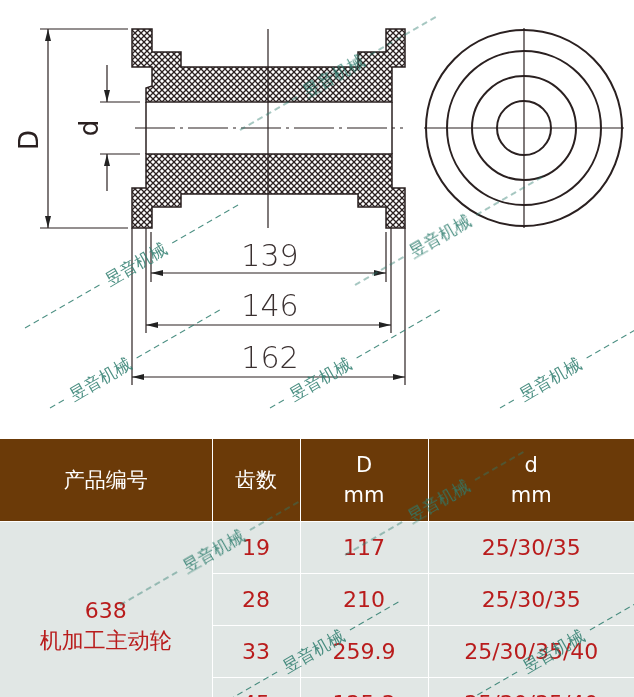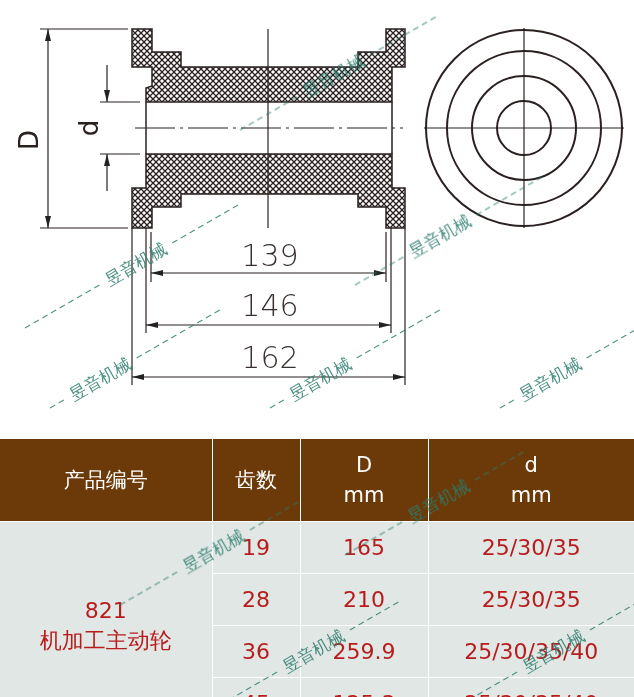--- a/index.html
+++ b/index.html
@@ -97,32 +97,32 @@
   <thead>
     <tr>
       <th><span>产品编号</span></th>
       <th><span>齿数</span></th>
       <th><span>D</span><br><span>mm</span></th>
       <th><span>d</span><br><span>mm</span></th>
     </tr>
   </thead>
   <tbody>
     <tr>
-      <td rowspan="4" class="prodcell"><span>821</span><br><span>机加工主动轮</span></td>
+      <td rowspan="4" class="prodcell"><span>638</span><br><span>机加工主动轮</span></td>
       <td>19</td>
-      <td>165</td>
+      <td>117</td>
       <td>25/30/35</td>
     </tr>
     <tr>
       <td>28</td>
       <td>210</td>
       <td>25/30/35</td>
     </tr>
     <tr>
-      <td>36</td>
+      <td>33</td>
       <td>259.9</td>
       <td>25/30/35/40</td>
     </tr>
     <tr>
       <td>45</td>
       <td>125.3</td>
       <td>25/30/35/40</td>
     </tr>
   </tbody>
 </table>

